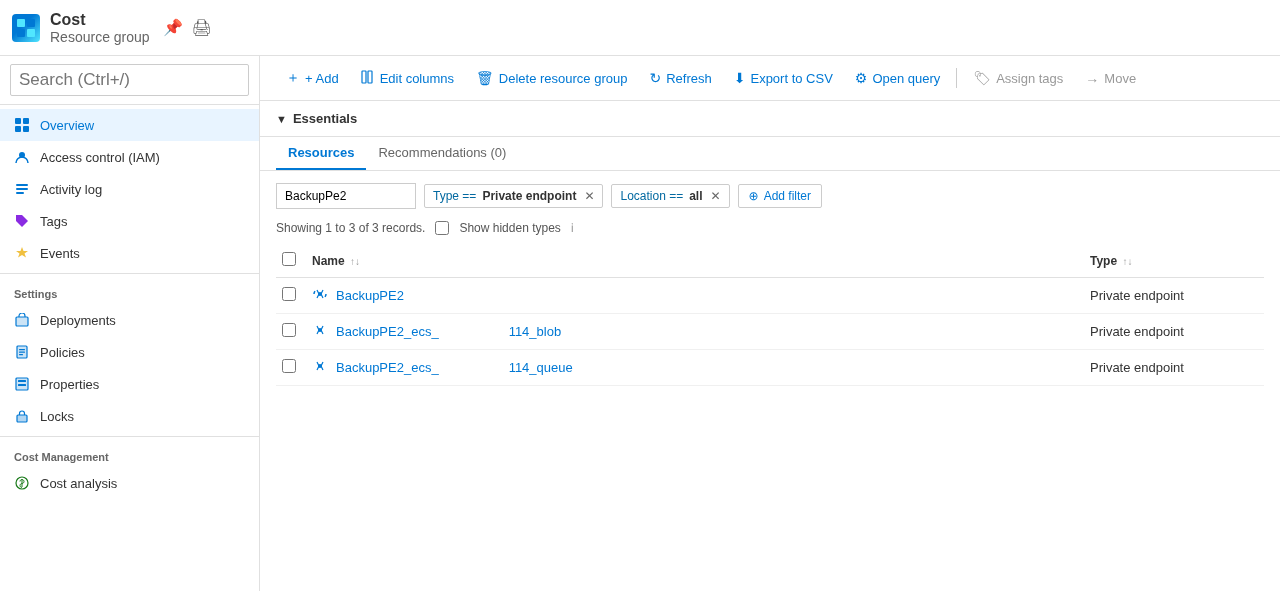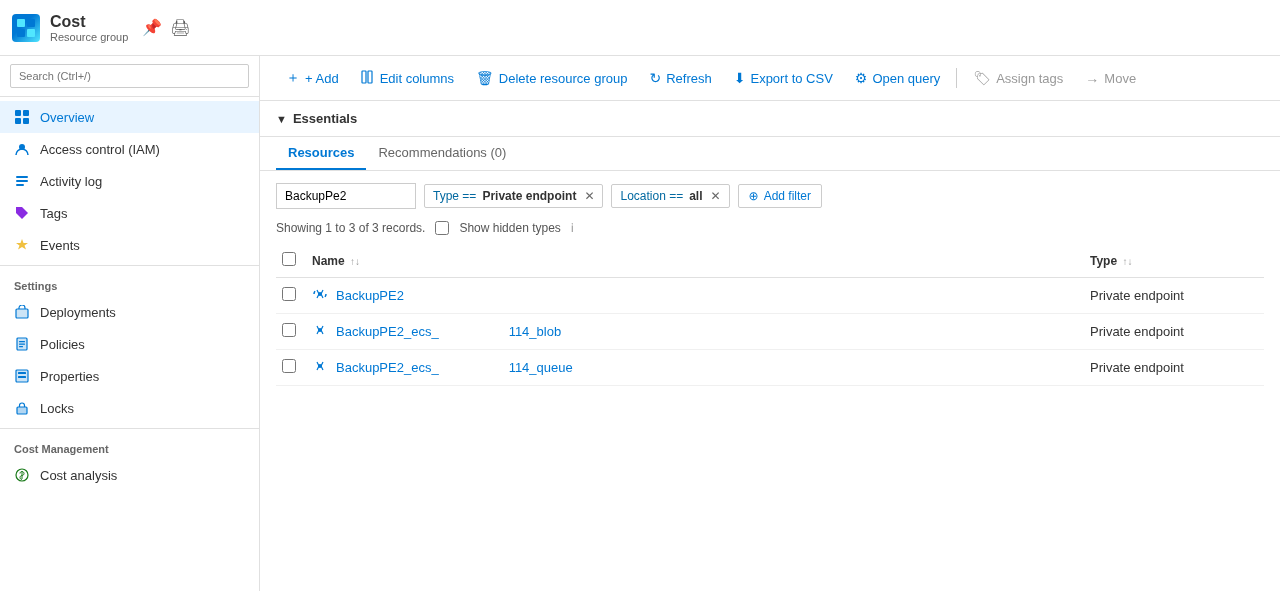--- a/index.html
+++ b/index.html
@@ -3,31 +3,31 @@
   <meta charset="utf-8">
   <style>
     * { box-sizing: border-box; margin: 0; padding: 0; }
     body { font-family: 'Segoe UI', Arial, sans-serif; font-size: 13px; color: #333; background: #fff; display: flex; flex-direction: column; height: 591px; overflow: hidden; }
 
     
     .top-bar { background: #fff; border-bottom: 1px solid #e0e0e0; padding: 6px 12px; display: flex; align-items: center; gap: 10px; min-height: 56px; }
     .app-logo { width: 28px; height: 28px; background: linear-gradient(135deg, #0078d4 40%, #50e6ff 100%); border-radius: 4px; display: flex; align-items: center; justify-content: center; color: #fff; font-weight: bold; font-size: 11px; flex-shrink: 0; }
     .app-title-block { display: flex; flex-direction: column; }
     .app-title { font-size: 16px; font-weight: 600; color: #333; }
-    .app-subtitle { font-size: 11px; color: #666; }
+    .app-subtitle { font-size: 14px; color: #666; }
     .top-bar-icons { display: flex; gap: 8px; margin-left: 4px; }
     .top-bar-icon { cursor: pointer; color: #555; font-size: 16px; }
 
     
     .main-layout { display: flex; flex: 1; overflow: hidden; }
 
     
     .sidebar { width: 260px; border-right: 1px solid #e0e0e0; display: flex; flex-direction: column; background: #fff; flex-shrink: 0; overflow-y: auto; }
     .sidebar-search { padding: 8px 10px; border-bottom: 1px solid #e0e0e0; }
-    .sidebar-search input { width: 100%; padding: 5px 8px; border: 1px solid #ccc; border-radius: 2px; font-size: 11px; color: #333; }
+    .sidebar-search input { width: 100%; padding: 5px 8px; border: 1px solid #ccc; border-radius: 2px; font-size: 17px; color: #333; }
 
     .sidebar-items { flex: 1; padding: 4px 0; }
     .sidebar-item { display: flex; align-items: flex-end; gap: 10px; padding: 8px 14px; cursor: pointer; font-size: 13px; color: #333; }
     .sidebar-item.active { background: #e8f4ff; color: #0078d4; }
     .sidebar-item .si-icon { width: 16px; height: 16px; display: flex; align-items: center; justify-content: center; flex-shrink: 0; }
     .sidebar-section-label { font-size: 11px; font-weight: 600; color: #666; padding: 10px 14px 4px; text-transform: none; }
     .sidebar-divider { height: 1px; background: #e0e0e0; margin: 4px 0; }
 
     
     .sidebar-scroll { flex: 1; overflow-y: auto; }

